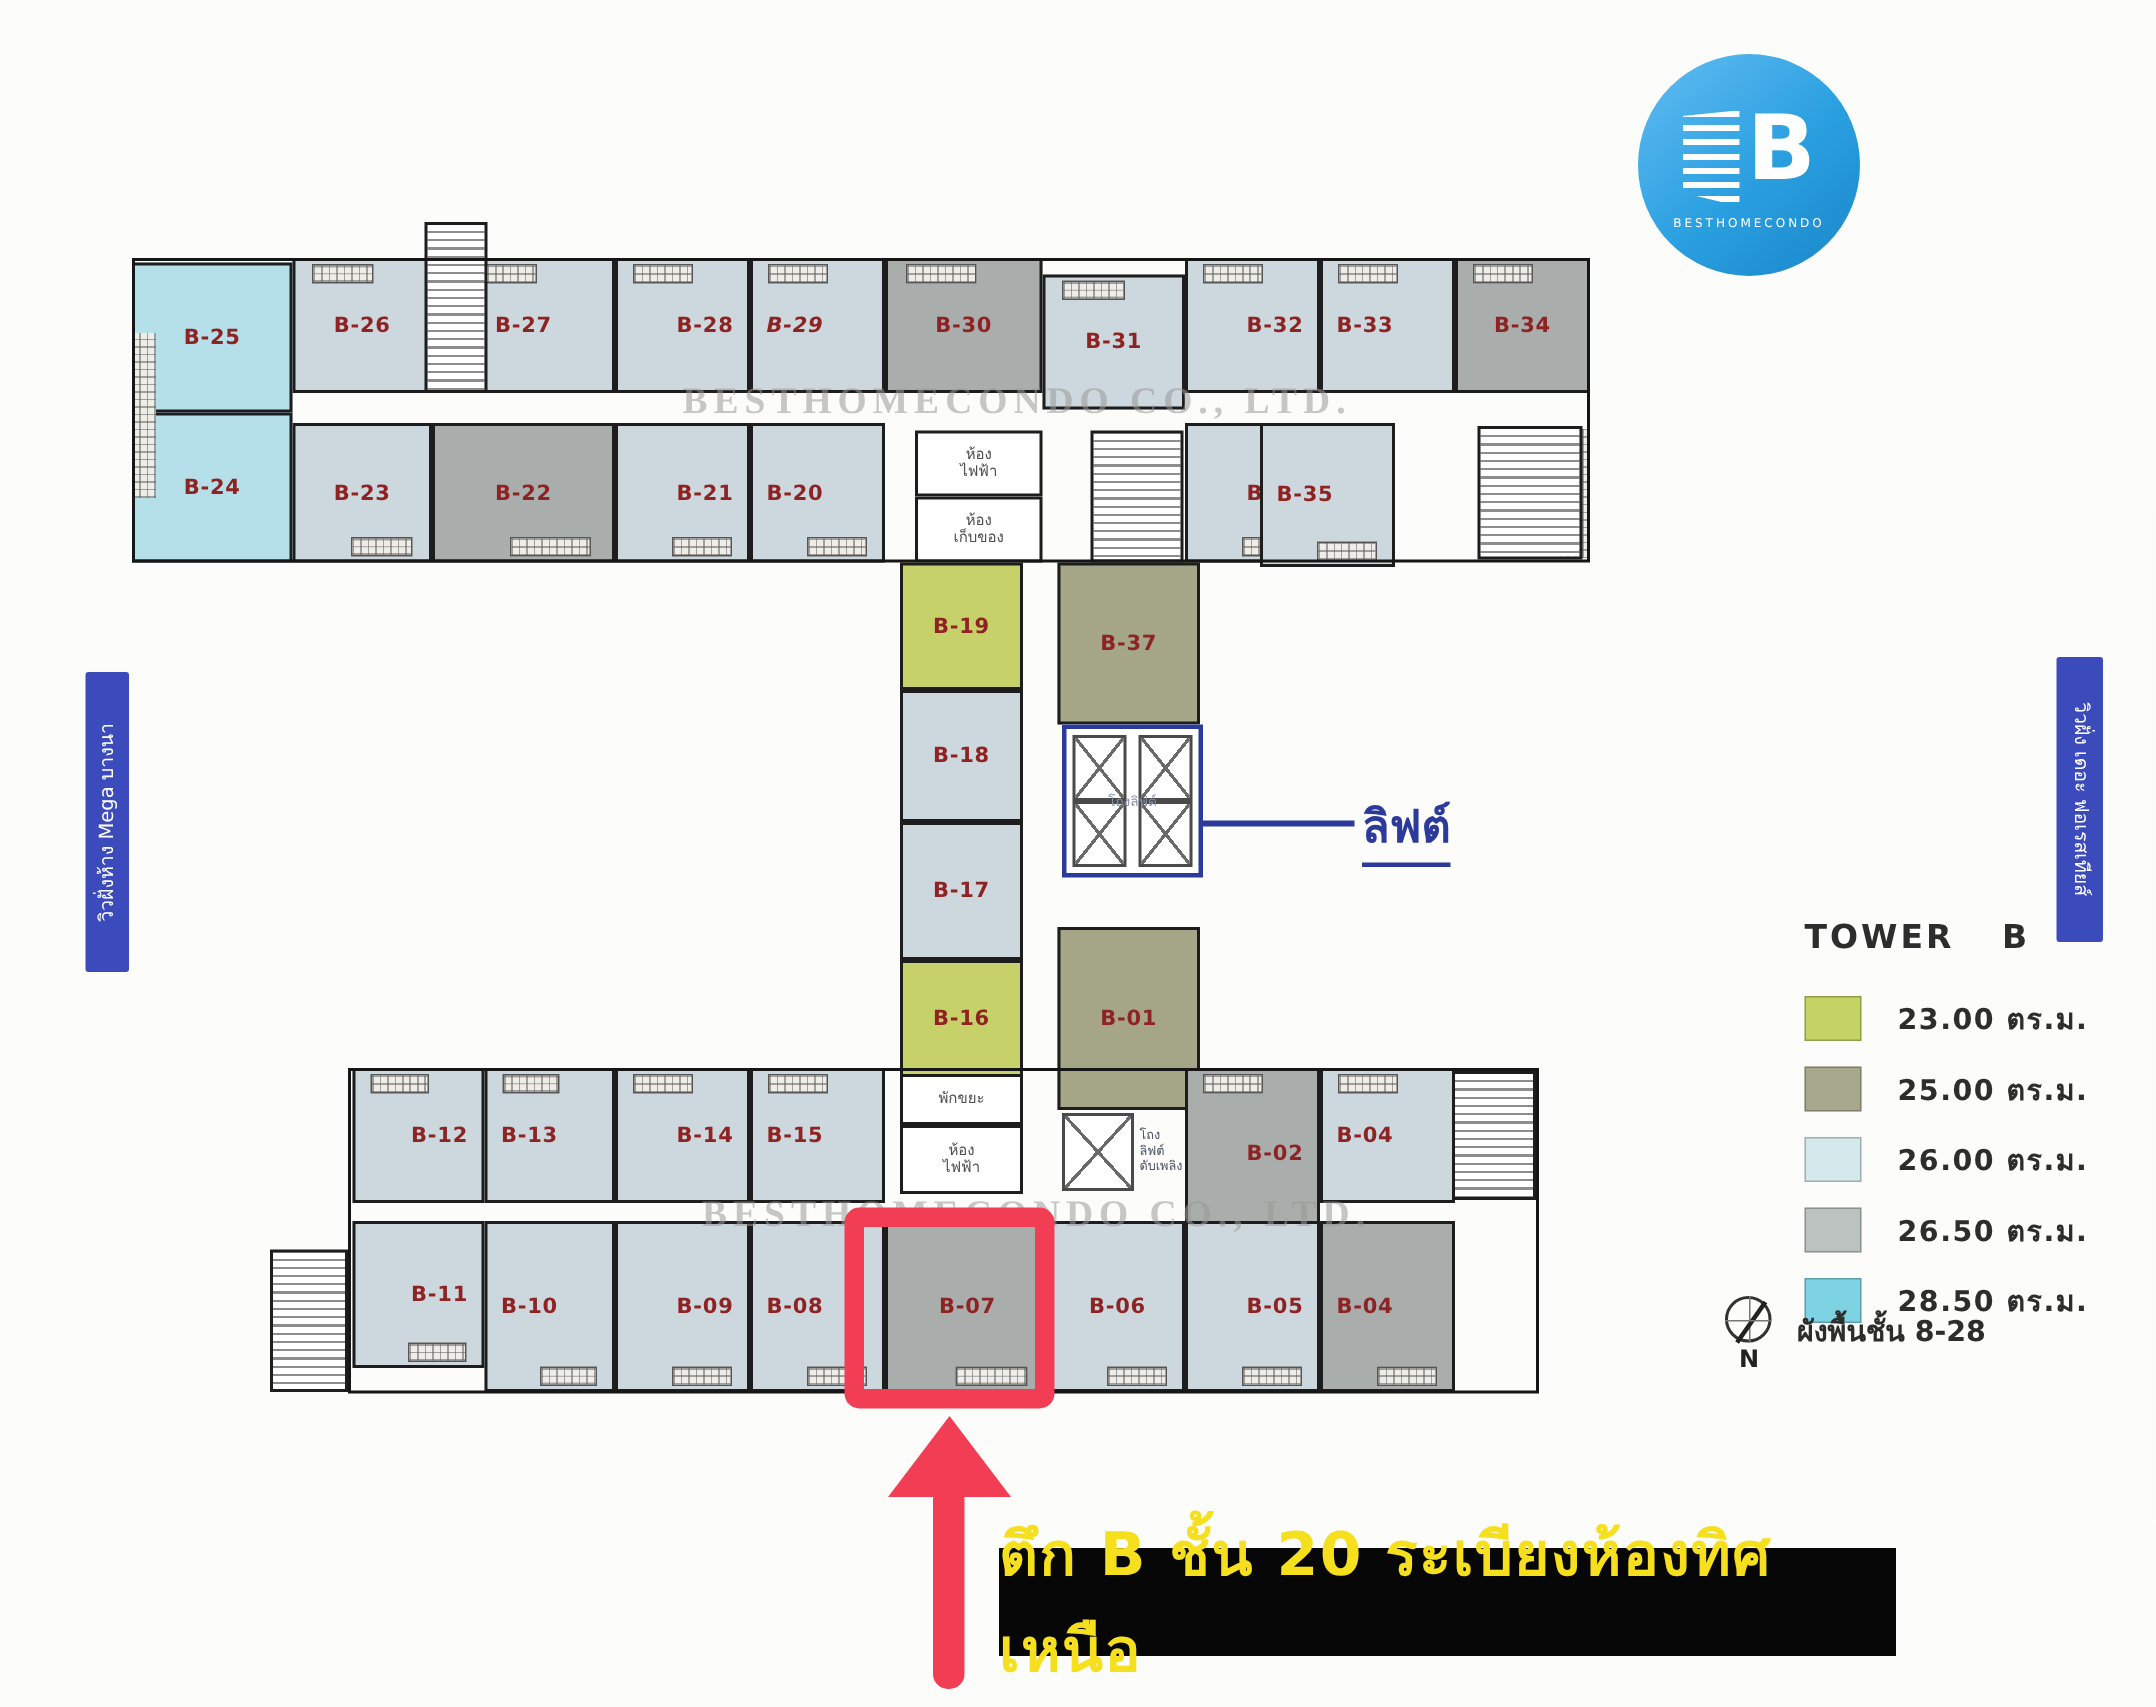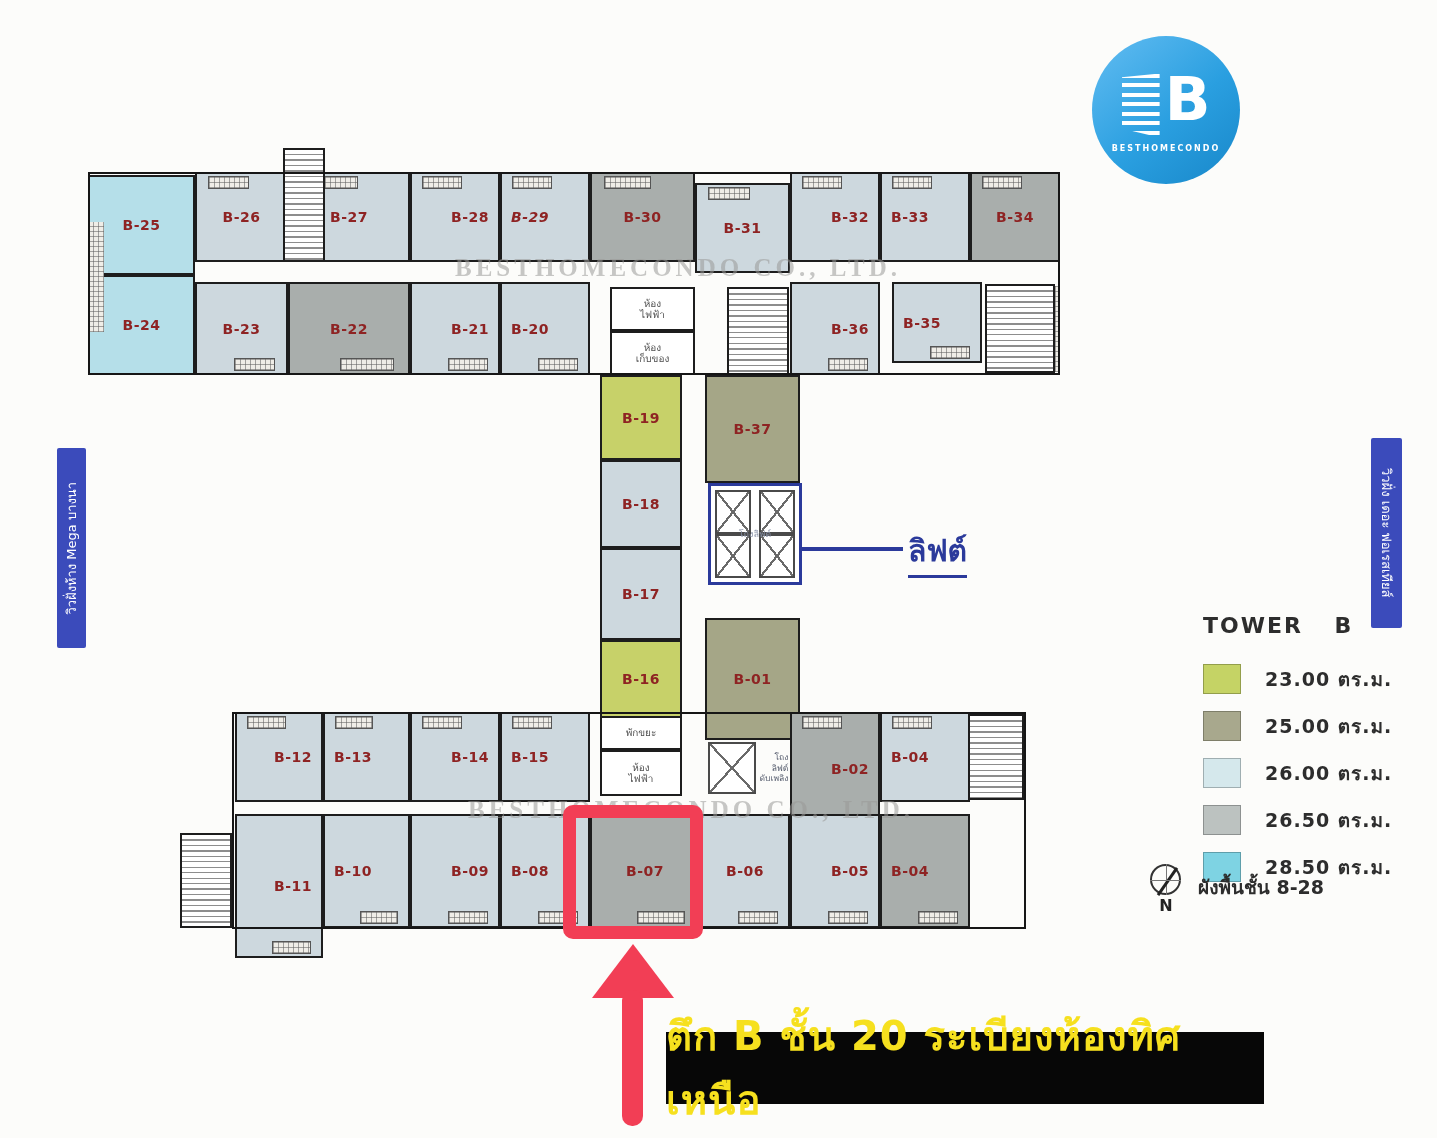--- a/index.html
+++ b/index.html
@@ -22,21 +22,21 @@
   .unit.hb-b::after{content:"";position:absolute;bottom:2px;right:12%;width:44%;height:11px;border:1px solid #555;
     background-color:#efede7;
     background-image:repeating-linear-gradient(0deg,rgba(95,95,95,.55) 0 1px,transparent 1px 5px),
                      repeating-linear-gradient(90deg,rgba(95,95,95,.55) 0 1px,transparent 1px 5px);}
 
   
   .struct{position:absolute;box-sizing:border-box;z-index:2;}
   .stair{border:2px solid #1d1d1d;background:repeating-linear-gradient(to bottom,#ffffff 0 4px,#8d8d8d 4px 5.5px);}
   .room{border:2px solid #1d1d1d;background:#ffffff;display:flex;align-items:center;justify-content:center;
         text-align:center;font-size:10px;color:#4f4f4f;white-space:pre-line;line-height:1.15;}
-  .note{display:flex;align-items:center;justify-content:center;text-align:right;font-size:8.5px;
+  .note{display:flex;align-items:center;justify-content:center;text-align:left;font-size:8.5px;
         color:#4f5668;white-space:pre-line;line-height:1.25;}
   .xsq{border:2px solid #4a4a4a;background:
         linear-gradient(to top right,transparent calc(50% - 1.1px),#6a6a6a calc(50% - 1.1px),#6a6a6a calc(50% + 1.1px),transparent calc(50% + 1.1px)),
         linear-gradient(to bottom right,transparent calc(50% - 1.1px),#6a6a6a calc(50% - 1.1px),#6a6a6a calc(50% + 1.1px),transparent calc(50% + 1.1px)),#ffffff;}
   .outline{border:2.5px solid #161616;background:transparent;z-index:3;pointer-events:none;}
 
   
   #elevator{position:absolute;left:708px;top:483px;width:94px;height:102px;background:#ffffff;
             border:3.5px solid #2b3a9b;box-sizing:border-box;z-index:4;}
   .eshaft{position:absolute;width:36px;height:44px;box-sizing:border-box;}
@@ -92,21 +92,21 @@
 
   
   #logo{position:absolute;left:1092px;top:36px;width:148px;height:148px;border-radius:50%;
         background:linear-gradient(140deg,#63bdf2 0%,#2a9fe0 55%,#1887c9 100%);
         display:flex;flex-direction:column;align-items:center;justify-content:center;z-index:2;}
   #logo-glyph{display:flex;align-items:flex-start;gap:5px;height:72px;}
   #logo-stripes{width:38px;height:64px;margin-top:6px;
         background:repeating-linear-gradient(to bottom,#ffffff 0 4px,rgba(255,255,255,0) 4px 9.5px);
         clip-path:polygon(0 6%,100% 0,100% 100%,0 86%);}
   #logo-b{font-size:60px;font-weight:bold;color:#ffffff;line-height:1.05;}
-  #logo-brand{margin-top:4px;font-size:8px;letter-spacing:2px;color:#ffffff;font-weight:bold;}
+  #logo-brand{margin-top:4px;font-size:8px;letter-spacing:2px;color:#ffffff;font-weight:normal;}
 </style>
 </head>
 <body>
 
 <div id="screen">
 
   <div id="logo">
     <div id="logo-glyph">
       <div id="logo-stripes"></div>
       <div id="logo-b">B</div>
@@ -157,21 +157,21 @@
       </div>
       <div class="unit lp-r hb-b" style="left: 410px; top: 282px; width: 90px; height: 93px; background: rgb(205, 216, 222);">
         <span class="ulabel">B-21</span>
       </div>
       <div class="unit lp-l hb-b" style="left: 500px; top: 282px; width: 90px; height: 93px; background: rgb(205, 216, 222);">
         <span class="ulabel">B-20</span>
       </div>
       <div class="unit lp-r hb-b" style="left: 790px; top: 282px; width: 90px; height: 93px; background: rgb(205, 216, 222);">
         <span class="ulabel">B-36</span>
       </div>
-      <div class="unit lp-l hb-b" style="left: 892px; top: 282px; width: 90px; height: 81px; background: rgb(205, 216, 222);">
+      <div class="unit lp-l hb-b" style="left: 840px; top: 282px; width: 90px; height: 96px; background: rgb(205, 216, 222);">
         <span class="ulabel">B-35</span>
       </div>
       <div class="unit" style="left: 88px; top: 175px; width: 107px; height: 100px; background: rgb(181, 223, 233);">
         <span class="ulabel">B-25</span>
       </div>
       <div class="unit" style="left: 88px; top: 275px; width: 107px; height: 100px; background: rgb(181, 223, 233);">
         <span class="ulabel">B-24</span>
       </div>
       <div class="unit" style="left: 600px; top: 375px; width: 82px; height: 85px; background: rgb(199, 209, 105);">
         <span class="ulabel">B-19</span>
@@ -202,21 +202,21 @@
       </div>
       <div class="unit lp-l hb-t" style="left: 500px; top: 712px; width: 90px; height: 90px; background: rgb(205, 216, 222);">
         <span class="ulabel">B-15</span>
       </div>
       <div class="unit lp-r hb-t" style="left: 790px; top: 712px; width: 90px; height: 114px; background: rgb(169, 174, 172);">
         <span class="ulabel">B-02</span>
       </div>
       <div class="unit lp-l hb-t" style="left: 880px; top: 712px; width: 90px; height: 90px; background: rgb(205, 216, 222);">
         <span class="ulabel">B-04</span>
       </div>
-      <div class="unit lp-r hb-b" style="left: 235px; top: 814px; width: 88px; height: 144px; background: rgb(205, 216, 222);">
+      <div class="unit lp-r hb-b" style="left: 235px; top: 814px; width: 88px; height: 98px; background: rgb(205, 216, 222);">
         <span class="ulabel">B-11</span>
       </div>
       <div class="unit lp-l hb-b" style="left: 323px; top: 814px; width: 87px; height: 114px; background: rgb(205, 216, 222);">
         <span class="ulabel">B-10</span>
       </div>
       <div class="unit lp-r hb-b" style="left: 410px; top: 814px; width: 90px; height: 114px; background: rgb(205, 216, 222);">
         <span class="ulabel">B-09</span>
       </div>
       <div class="unit lp-l hb-b" style="left: 500px; top: 814px; width: 90px; height: 114px; background: rgb(205, 216, 222);">
         <span class="ulabel">B-08</span>

